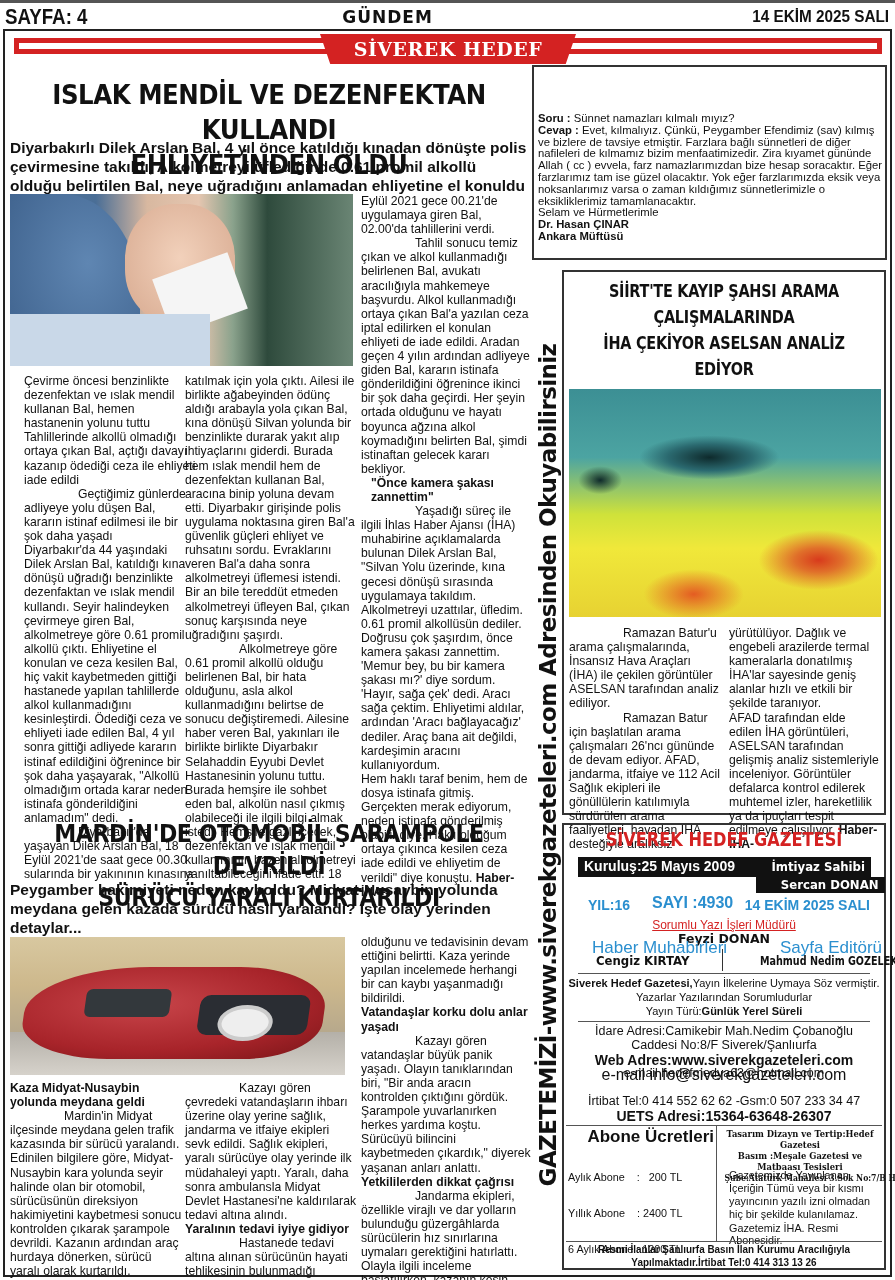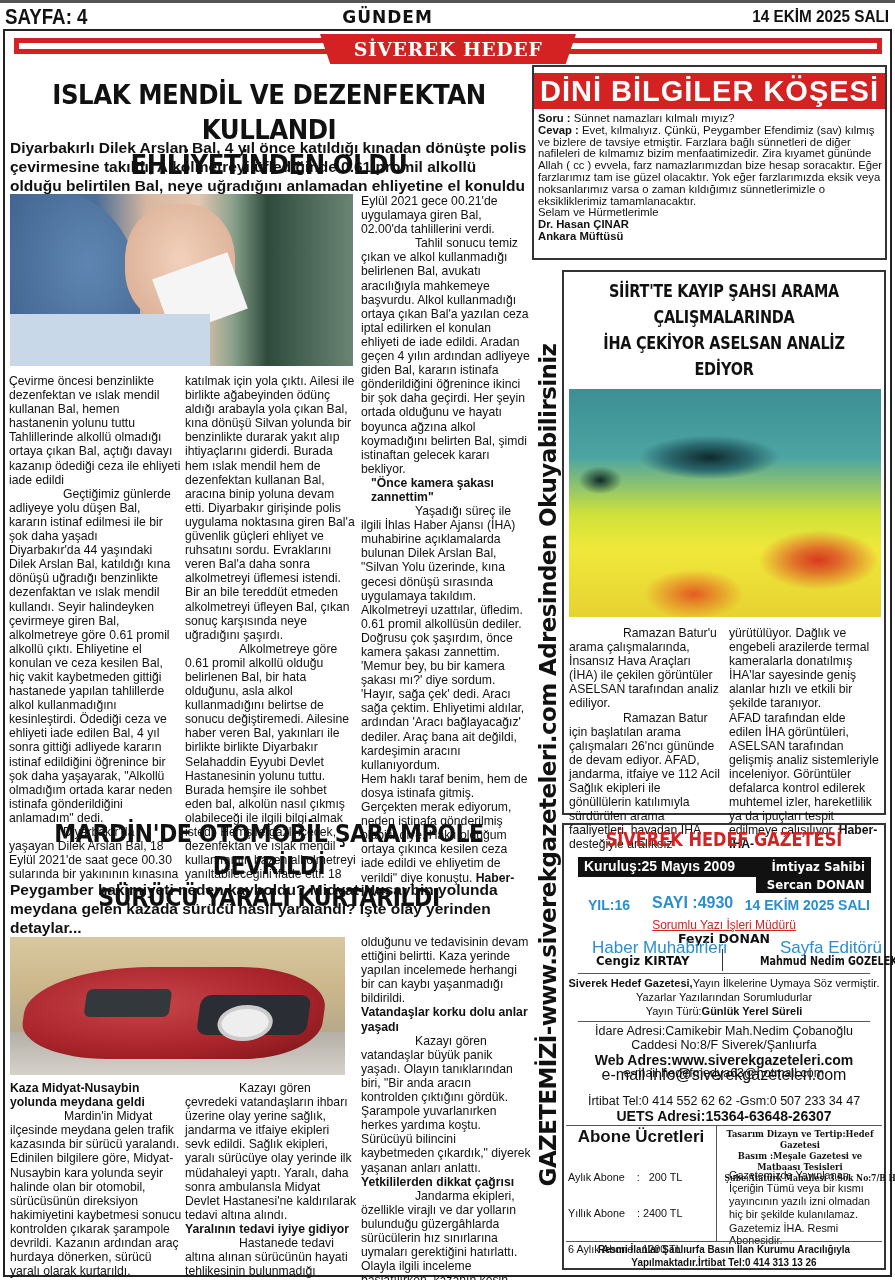--- a/index.html
+++ b/index.html
@@ -50,21 +50,21 @@
   .art2-lead{left:10px;top:880px;width:518px}
   .photo2{left:10px;top:937px;width:335px;height:138px;overflow:hidden;background:linear-gradient(180deg,#d8c8a0 0%,#cdb88c 35%,#b6a88c 70%,#c9c2b5 100%)}
   .car{position:absolute;left:14px;top:30px;width:300px;height:92px;background:radial-gradient(ellipse at 40% 40%,#c8454a 0%,#a8242a 60%,#7a1518 100%);border-radius:40% 30% 25% 30%/50% 45% 40% 40%;transform:skewX(-8deg)}
   .car .win{position:absolute;left:60px;top:22px;width:85px;height:28px;background:#33383c;border-radius:6px}
   .car .trunk{position:absolute;left:175px;top:28px;width:110px;height:40px;background:#2a2d33;border-radius:10px}
   .car .tire{position:absolute;left:195px;top:38px;width:55px;height:36px;border-radius:50%;background:#eee;border:4px solid #ccc}
   
   .mast{left:562px;top:823px;width:324px;height:447px;border:2px solid #333}
   .mast-title{position:absolute;left:0;top:3px;width:320px;text-align:center;font:bold 19px "DejaVu Sans",sans-serif;color:#d42222;transform:scaleX(.85)}
   .mast-black{position:absolute;left:14px;top:32px;width:293px;height:20px;background:#111;color:#fff}
-  .mast-black2{position:absolute;left:192px;top:52px;width:115px;height:16px;background:#111;color:#fff}
+  .mast-black2{position:absolute;left:192px;top:52px;width:129px;height:16px;background:#111;color:#fff}
   .blue{color:#2b8fcf}
   .red-u{color:#d42222;text-decoration:underline;font-size:12px}
   .blue-u{color:#2b8fcf;font-size:17px}
   .hr{position:absolute;height:1px;background:#555}
   .ctr{position:absolute;left:0;width:320px;text-align:center}
 </style>
 </head>
 <body>
 
 <div class="abs top-rule"></div>
@@ -83,42 +83,41 @@
   <div>EHLİYETİNDEN OLDU</div>
 </div>
 <div class="abs lead art1-lead">Diyarbakırlı Dilek Arslan Bal, 4 yıl önce katıldığı kınadan dönüşte polis çevirmesine takıldı, Alkolmetreyi üflediğinde 0.61 promil alkollü olduğu belirtilen Bal, neye uğradığını anlamadan ehliyetine el konuldu</div>
 <div class="abs photo1">
   <div style="position:absolute;left:0;top:0;width:130px;height:172px;background:radial-gradient(ellipse at 60% 40%,#5f86b2,#3c5f8a);border-radius:0 60% 0 0"></div>
   <div style="position:absolute;left:115px;top:10px;width:110px;height:120px;background:radial-gradient(ellipse at 50% 45%,#f2d1bb,#d6a88e);border-radius:45%"></div>
   <div style="position:absolute;left:150px;top:70px;width:80px;height:60px;background:#f5f5f5;transform:rotate(-20deg)"></div>
   <div style="position:absolute;left:0;top:120px;width:200px;height:52px;background:#c9d8e8"></div>
 </div>
 
-<div class="col body" style="left:9px;top:374px;width:172px">
+<div class="col body" style="left:24px;top:374px;width:172px">
   <p>Çevirme öncesi benzinlikte dezenfektan ve ıslak mendil kullanan Bal, hemen hastanenin yolunu tuttu</p>
   <p>Tahlillerinde alkollü olmadığı ortaya çıkan Bal, açtığı davayı kazanıp ödediği ceza ile ehliyeti iade edildi</p>
   <p class="ind">Geçtiğimiz günlerde adliyeye yolu düşen Bal, kararın istinaf edilmesi ile bir şok daha yaşadı</p>
   <p>Diyarbakır'da 44 yaşındaki Dilek Arslan Bal, katıldığı kına dönüşü uğradığı benzinlikte dezenfaktan ve ıslak mendil kullandı. Seyir halindeyken çevirmeye giren Bal, alkolmetreye göre 0.61 promil alkollü çıktı. Ehliyetine el konulan ve ceza kesilen Bal, hiç vakit kaybetmeden gittiği hastanede yapılan tahlillerde alkol kullanmadığını kesinleştirdi. Ödediği ceza ve ehliyeti iade edilen Bal, 4 yıl sonra gittiği adliyede kararın istinaf edildiğini öğrenince bir şok daha yaşayarak, "Alkollü olmadığım ortada karar neden istinafa gönderildiğini anlamadım" dedi.</p>
   <p class="ind">Diyarbakır'da yaşayan Dilek Arslan Bal, 18 Eylül 2021'de saat gece 00.30 sularında bir yakınının kınasına</p>
 </div>
 <div class="col body" style="left:185px;top:374px;width:172px">
   <p>katılmak için yola çıktı. Ailesi ile birlikte ağabeyinden ödünç aldığı arabayla yola çıkan Bal, kına dönüşü Silvan yolunda bir benzinlikte durarak yakıt alıp ihtiyaçlarını giderdi. Burada hem ıslak mendil hem de dezenfektan kullanan Bal, aracına binip yoluna devam etti. Diyarbakır girişinde polis uygulama noktasına giren Bal'a güvenlik güçleri ehliyet ve ruhsatını sordu.  Evraklarını veren Bal'a daha sonra alkolmetreyi üflemesi istendi. Bir an bile tereddüt etmeden alkolmetreyi üfleyen Bal, çıkan sonuç karşısında neye uğradığını şaşırdı.</p>
   <p class="ind">Alkolmetreye göre 0.61 promil alkollü olduğu belirlenen Bal, bir hata olduğunu, asla alkol kullanmadığını belirtse de sonucu değiştiremedi. Ailesine haber veren Bal, yakınları ile birlikte birlikte Diyarbakır Selahaddin Eyyubi Devlet Hastanesinin yolunu tuttu. Burada hemşire ile sohbet eden bal, alkolün nasıl çıkmış olabileceği ile ilgili bilgi almak istedi. Hemşire gazlı içecek, dezenfektan ve ıslak mendil kullanımının bazen alkolmetreyi yanıltabileceğini ifade etti. 18</p>
 </div>
 <div class="col body" style="left:361px;top:194px;width:170px">
   <p>Eylül 2021 gece 00.21'de uygulamaya giren Bal, 02.00'da tahlillerini verdi.</p>
   <p class="ind">Tahlil sonucu temiz çıkan ve alkol kullanmadığı belirlenen Bal, avukatı aracılığıyla mahkemeye başvurdu. Alkol kullanmadığı ortaya çıkan Bal'a yazılan ceza iptal edilirken el konulan ehliyeti de iade edildi. Aradan geçen 4 yılın ardından adliyeye giden Bal, kararın istinafa gönderildiğini öğrenince ikinci bir şok daha geçirdi. Her şeyin ortada olduğunu ve hayatı boyunca ağzına alkol koymadığını belirten Bal, şimdi istinaftan gelecek kararı bekliyor.</p>
   <p class="b" style="padding-left:10px">"Önce kamera şakası zannettim"</p>
   <p class="ind">Yaşadığı süreç ile ilgili İhlas Haber Ajansı (İHA) muhabirine açıklamalarda bulunan Dilek Arslan Bal, "Silvan Yolu üzerinde, kına gecesi dönüşü sırasında uygulamaya takıldım. Alkolmetreyi uzattılar, üfledim. 0.61 promil alkollüsün dediler. Doğrusu çok şaşırdım, önce kamera şakası zannettim. 'Memur bey, bu bir kamera şakası mı?' diye sordum. 'Hayır, sağa çek' dedi. Aracı sağa çektim. Ehliyetimi aldılar, ardından 'Aracı bağlayacağız' dediler. Araç bana ait değildi, kardeşimin aracını kullanıyordum.</p>
   <p class="ind" style="display:inline">Hem haklı taraf benim, hem de dosya istinafa gitmiş. Gerçekten merak ediyorum, neden istinafa gönderilmiş olabilir diye. Haklı olduğum ortaya çıkınca kesilen ceza iade edildi ve ehliyetim de verildi" diye konuştu.</p>
   <span class="b">Haber-İHA-</span>
 </div>
 
 <div class="abs dini">
-  <div class="dini-title">DİNİ BİLGİLER KÖŞESİ</div>
   <div class="dini-body">
     <div><span class="b">Soru :</span><span> Sünnet namazları kılmalı mıyız?</span></div>
     <div><span class="b">Cevap :</span><span> Evet, kılmalıyız. Çünkü, Peygamber Efendimiz (sav) kılmış ve bizlere de tavsiye etmiştir.    Farzlara bağlı sünnetleri de diğer nafileleri de kılmamız  bizim menfaatimizedir. Zira kıyamet gününde Allah ( cc ) evvela, farz namazlarımızdan bize hesap soracaktır. Eğer farzlarımız tam ise güzel olacaktır. Yok eğer farzlarımızda eksik veya noksanlarımız varsa o zaman kıldığımız sünnetlerimizle o eksikliklerimiz tamamlanacaktır.</span></div>
     <div>Selam ve Hürmetlerimle</div>
     <div class="b">Dr. Hasan ÇINAR</div>
     <div class="b">Ankara Müftüsü</div>
   </div>
 </div>
 
 <div class="abs vert">
@@ -201,21 +200,21 @@
   <div class="ctr" style="top:199px;font-size:12.5px">İdare Adresi:Camikebir Mah.Nedim Çobanoğlu</div>
   <div class="ctr" style="top:213px;font-size:12.5px">Caddesi No:8/F Siverek/Şanlıurfa</div>
   <div class="ctr b" style="top:227px;font-size:14px">Web Adres:www.siverekgazeteleri.com</div>
   <div class="ctr" style="top:241px;font-size:12.5px">e-mail hedefmedya63@hotmail.com</div>
   <div class="ctr" style="top:241px;font-size:16px">e-mail info@siverekgazeteleri.com</div>
   <div class="ctr" style="top:269px;font-size:12.5px">İrtibat Tel:0 414 552 62 62 -Gsm:0 507 233 34 47</div>
   <div class="ctr b" style="top:283px;font-size:14px">UETS Adresi:15364-63648-26307</div>
   <div class="hr" style="left:2px;top:300px;width:316px"></div>
   <div style="position:absolute;left:152px;top:300px;width:1px;height:116px;background:#555"></div>
   <div style="position:absolute;left:4px;top:302px;width:146px">
-    <div style="text-align:center;font:bold 17px 'Liberation Sans',sans-serif">Abone Ücretleri</div>
+    <div style="text-align:right;font:bold 17px 'Liberation Sans',sans-serif">Abone Ücretleri</div>
     <div style="font-size:10.8px;line-height:12px;white-space:pre">
       <div>Aylık Abone    :   200 TL</div>
       <div>Yıllık Abone    : 2400 TL</div>
       <div>6 Aylık Abone : 1200 TL</div>
       <div>Gazete Fiyatı :  5 TL</div>
       
       
       
     </div>
   </div>

